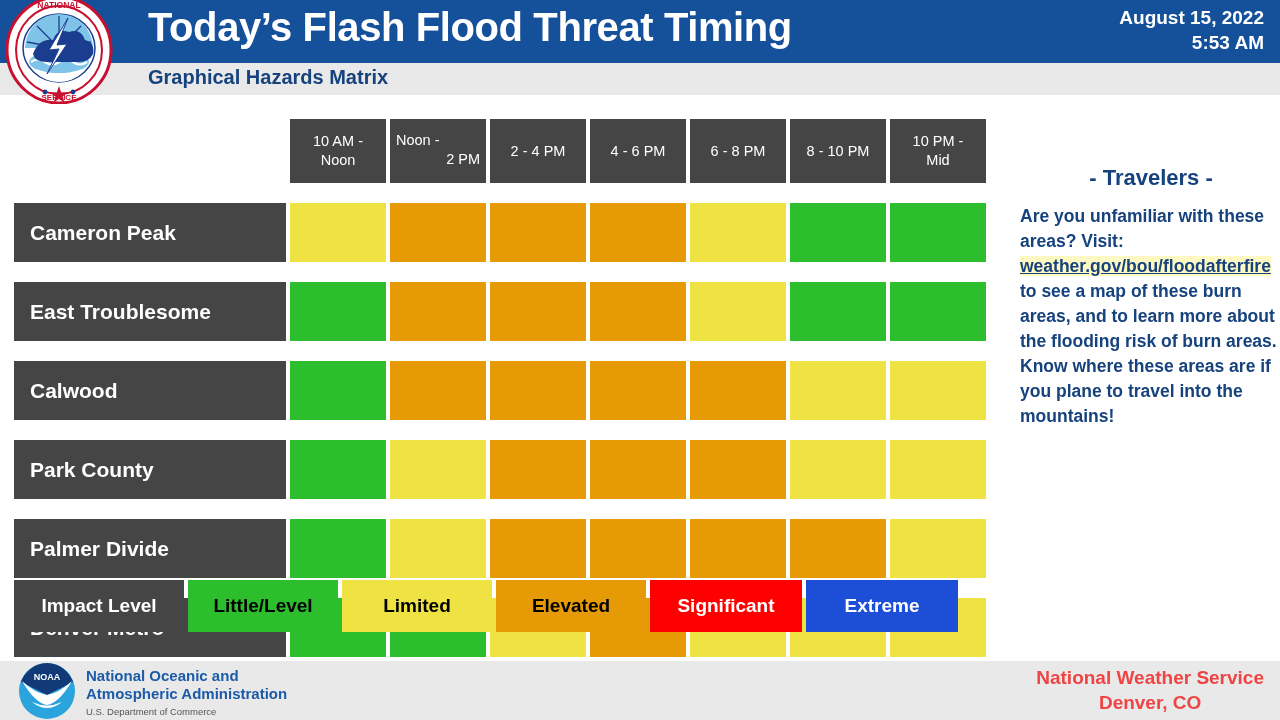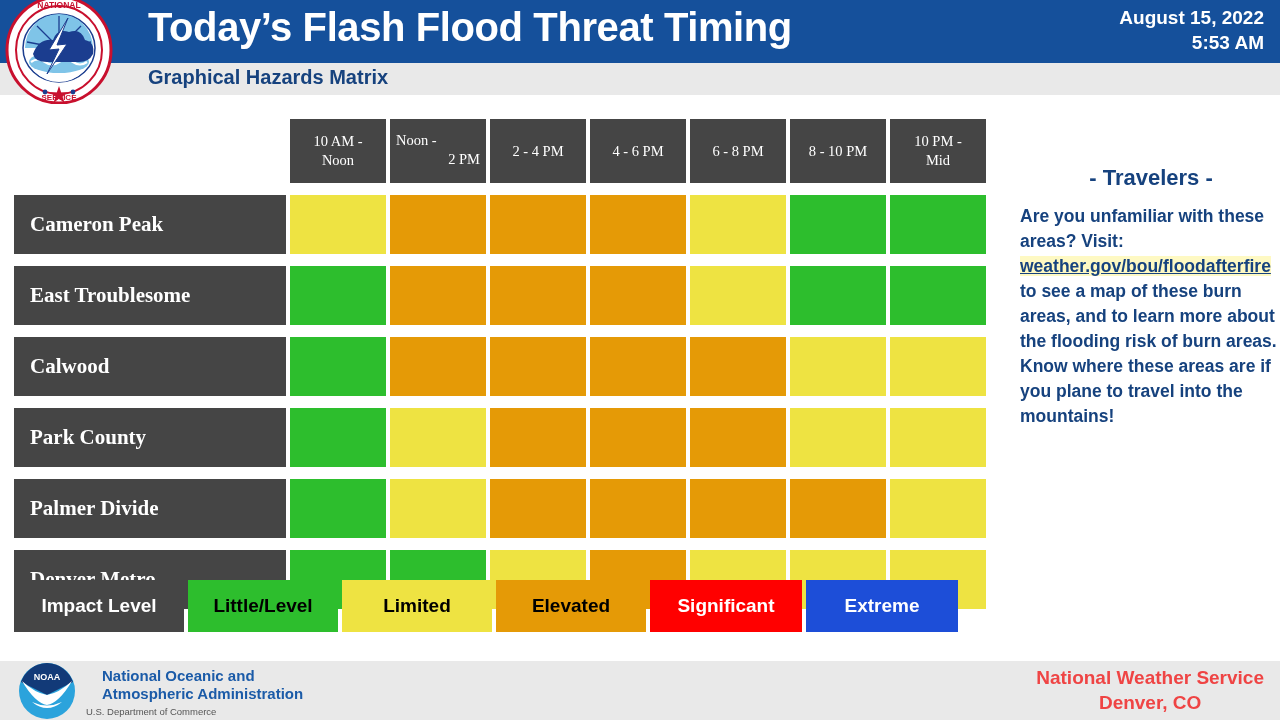--- a/index.html
+++ b/index.html
@@ -62,22 +62,21 @@
     width: 108px; height: 108px;
   }
 
   
   #matrix {
     position: absolute;
     left: 14px; top: 119px;
   }
   .matrix-row {
     display: flex;
-    margin-bottom: 12px;
-    font-family: Liberation Serif, serif;
+    margin-bottom: 20px;
   }
   .corner-blank {
     width: 272px;
     height: 64px;
   }
   .time-header {
     width: 96px;
     height: 64px;
     margin-left: 4px;
     background: #454545;
@@ -179,21 +178,20 @@
     left: 18px; top: 662px;
     width: 58px; height: 58px;
   }
   #noaa-text {
     position: absolute;
     left: 86px; top: 667px;
     font-size: 15px;
     font-weight: bold;
     color: #1B5BA8;
     line-height: 18px;
-    margin-left: 16px;
   }
   #noaa-dept {
     position: absolute;
     left: 86px; top: 706px;
     font-size: 9.5px;
     color: #555555;
   }
   #footer-right {
     position: absolute;
     right: 16px; top: 665px;

